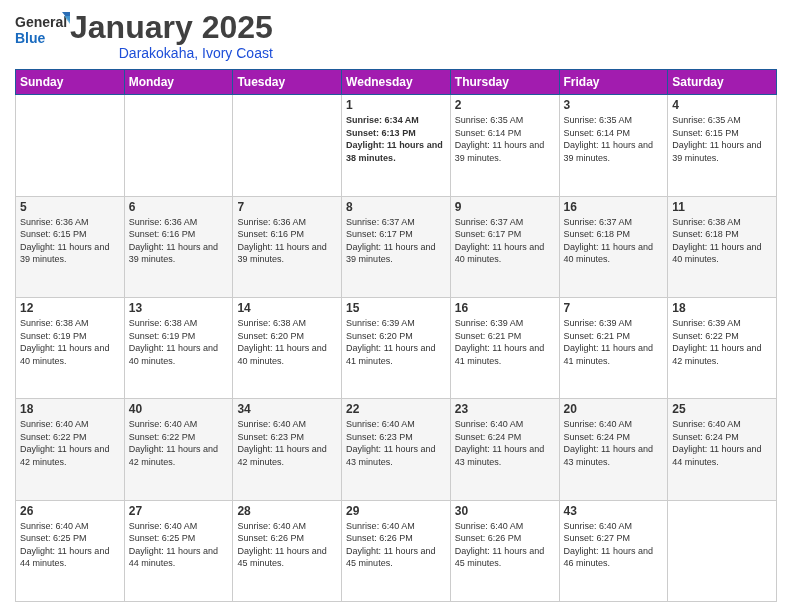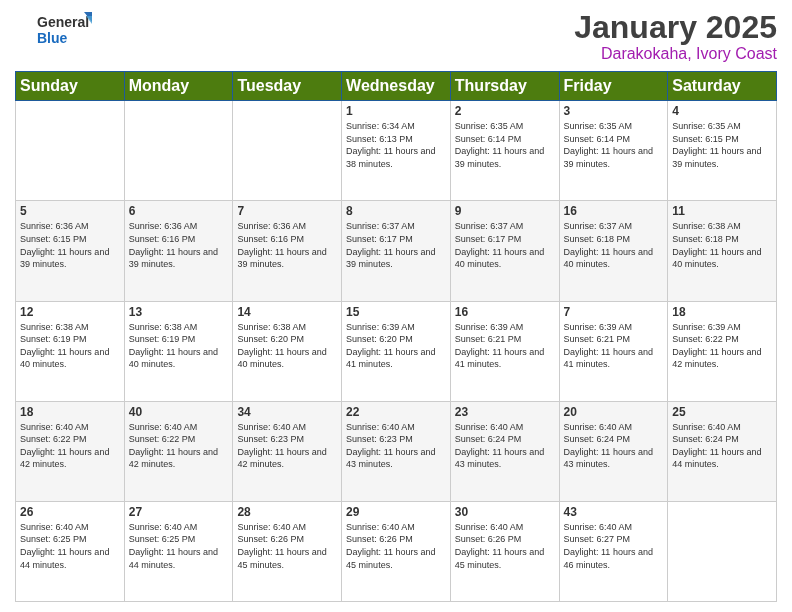--- a/index.html
+++ b/index.html
@@ -12,54 +12,53 @@
     }
     .page {
       width: 792px;
       height: 612px;
       padding: 10px 15px;
       display: flex;
       flex-direction: column;
     }
     .header {
       display: flex;
-      justify-content: space-between;
+      justify-content: flex-start;
       align-items: flex-start;
       margin-bottom: 8px;
-      margin-left: 22px;
     }
     .logo {
       display: flex;
       align-items: center;
       gap: 2px;
     }
     .title-block {
       text-align: right;
     }
     .month-title {
       font-size: 32px;
       font-weight: bold;
       color: #404040;
       line-height: 1.1;
     }
     .location {
-      font-size: 16px;
-      color: #a21caf;
+      font-size: 14px;
+      color: #1d4ed8;
     }
     .calendar {
       flex: 1;
       border: 1px solid #ccc;
       border-collapse: collapse;
       width: 100%;
       table-layout: fixed;
     }
     .calendar thead tr th {
-      background-color: #4d7c0f;
+      background-color: #a21caf;
       color: #fff;
-      font-size: 16px;
+      font-size: 12px;
       font-weight: bold;
       padding: 5px 4px;
       text-align: left;
       border: 1px solid #1e5a9a;
     }
     .calendar tbody tr td {
       border: 1px solid #ccc;
       vertical-align: top;
       padding: 3px 4px;
       font-size: 9.5px;
@@ -115,21 +114,21 @@
           <th>Saturday</th>
         </tr>
     </thead>
     <tbody id="calendar-body">
     <tr>
           <td class="empty-cell"></td>
           <td class="empty-cell"></td>
           <td class="empty-cell"></td>
           <td>
             <div class="day-number">1</div>
-            <div class="day-info" style="white-space: pre-line;">Sunrise: 6:34 AM
+            <div class="day-info" style="white-space: pre-line; font-weight: bold;">Sunrise: 6:34 AM
 Sunset: 6:13 PM
 Daylight: 11 hours and 38 minutes.</div>
           </td>
           <td>
             <div class="day-number">2</div>
             <div class="day-info" style="white-space: pre-line;">Sunrise: 6:35 AM
 Sunset: 6:14 PM
 Daylight: 11 hours and 39 minutes.</div>
           </td>
           <td>

